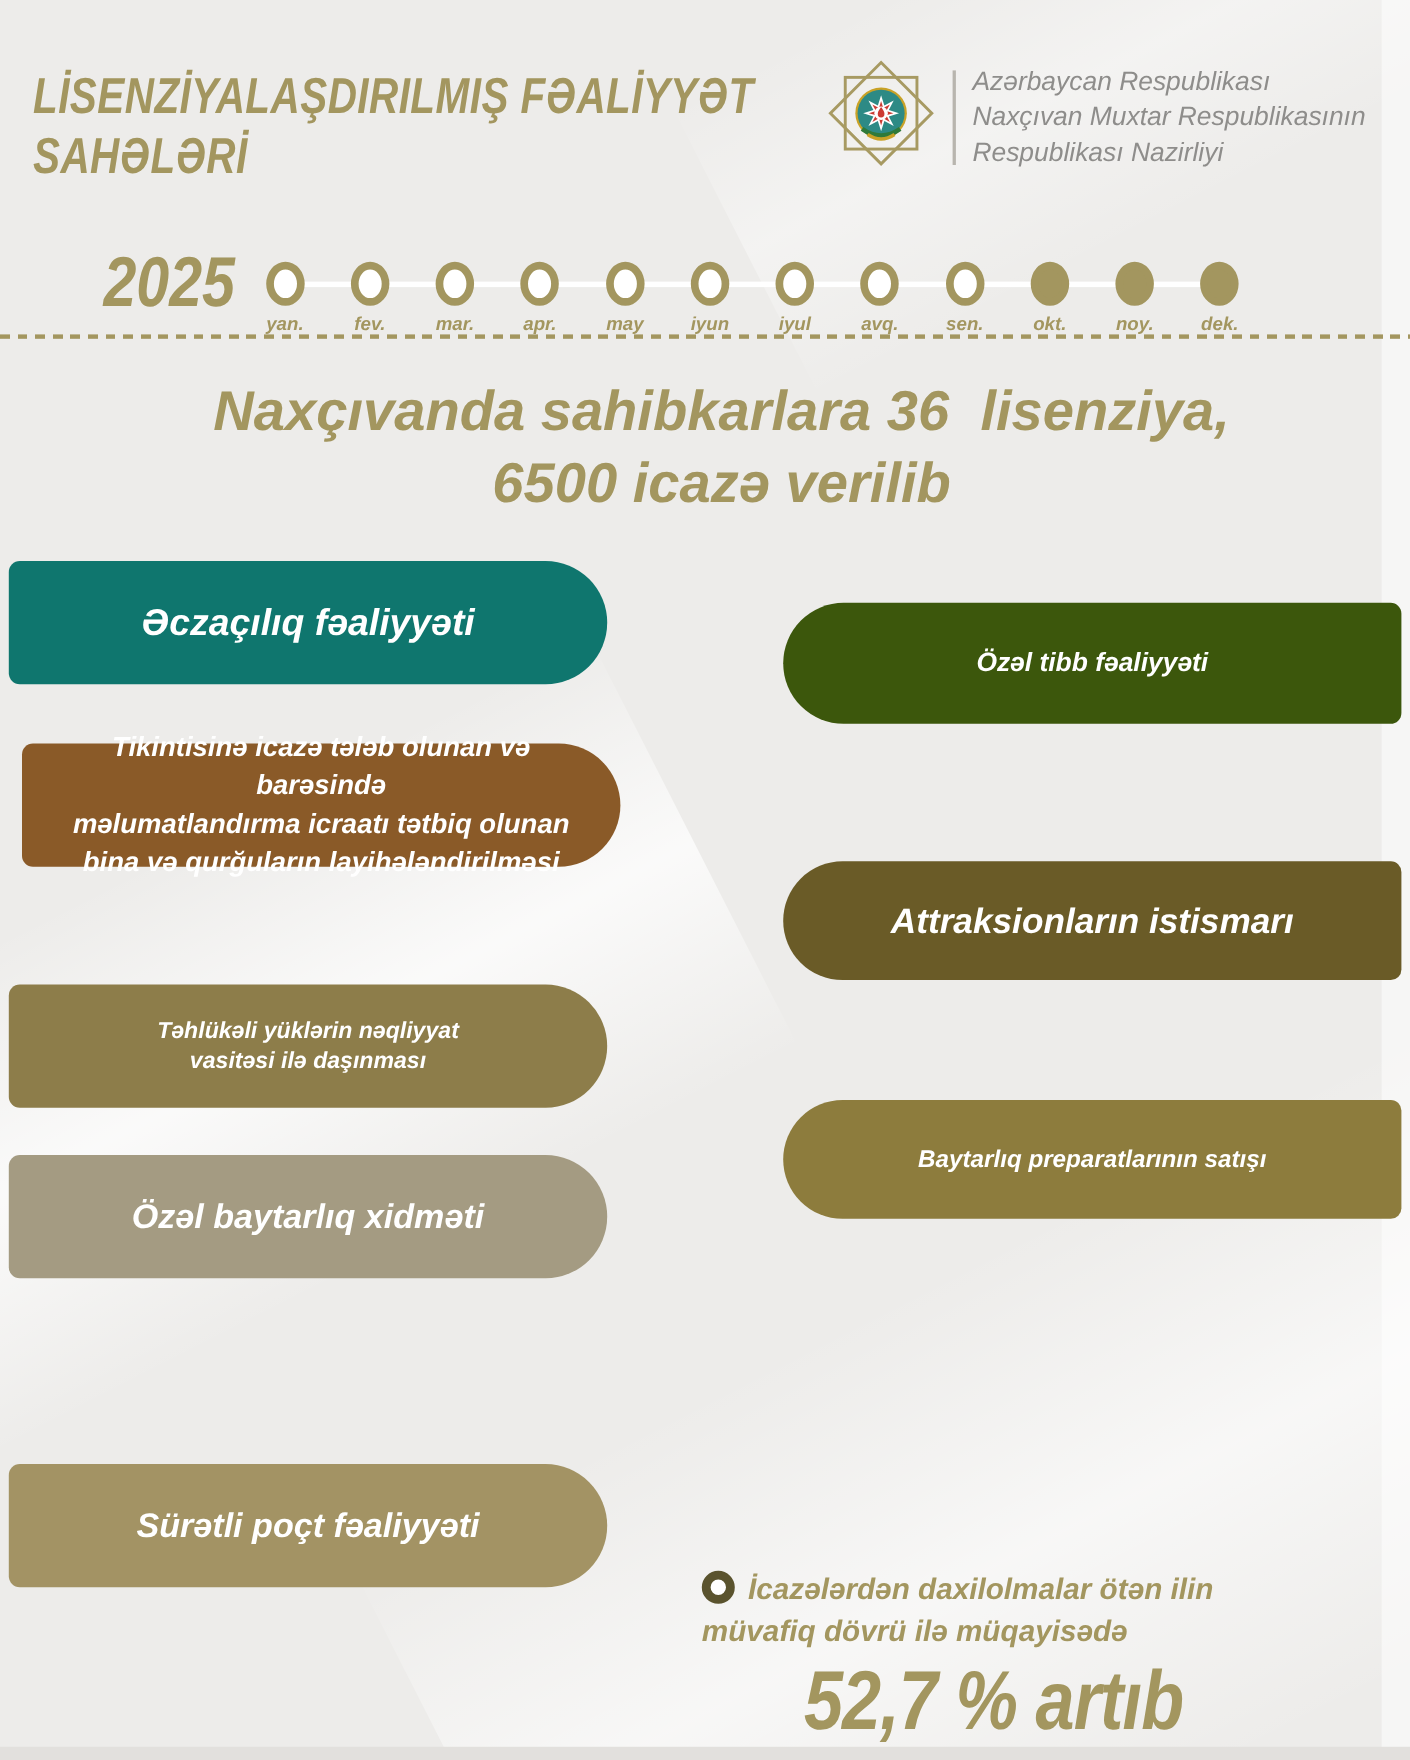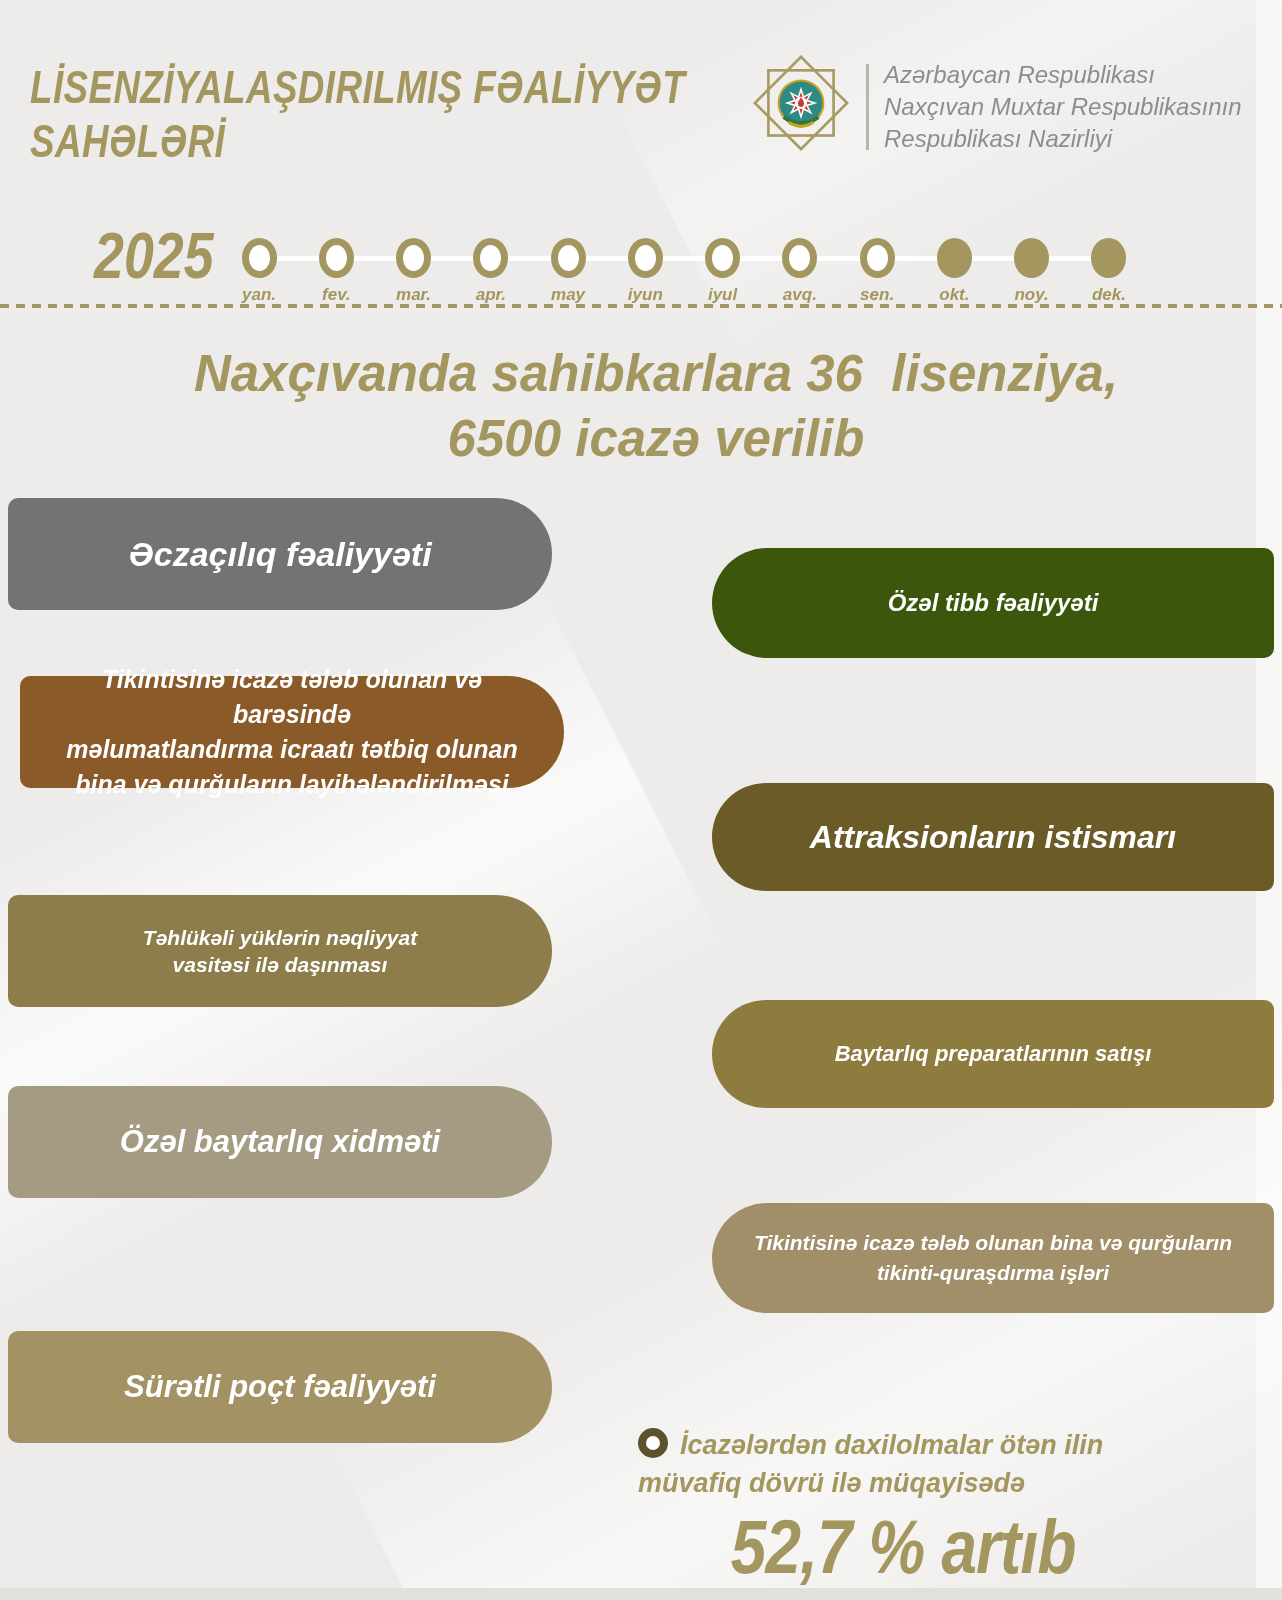--- a/index.html
+++ b/index.html
@@ -51,21 +51,21 @@
   .pill{
     position:absolute;display:flex;align-items:center;justify-content:center;
     color:#ffffff;font-weight:700;text-align:center;box-sizing:border-box;
     white-space:pre-line;padding:0 30px;
   }
   .pill.left{left:8px;width:544px;border-radius:10px 56px 56px 10px;}
   .pill.right{left:712px;width:562px;border-radius:56px 10px 10px 56px;}
   .pl1{top:498px;height:112px;font-size:34px;}
   .pl2{top:676px;height:112px;font-size:25px;line-height:1.4;margin-left:12px;}
   .pl3{top:895px;height:112px;font-size:21px;line-height:1.3;}
-  .pl4{top:1086px;height:112px;font-size:31px;}
+  .pl4{top:1050px;height:112px;font-size:31px;}
   .pl5{top:1331px;height:112px;font-size:31px;}
   .pr1{top:548px;height:110px;font-size:24px;}
   .pr2{top:783px;height:108px;font-size:32px;}
   .pr3{top:1000px;height:108px;font-size:22px;}
   .pr4{top:1203px;height:110px;font-size:21px;line-height:1.45;}
 
   
   .footnote{position:absolute;right:64px;top:1426px;width:580px;text-align:left;color:#a3965f;}
   .fn-line{font-size:27px;font-weight:700;line-height:1.42;}
   .bullet{display:inline-block;width:30px;height:30px;border:8px solid #5a532e;border-radius:50%;
@@ -160,34 +160,32 @@
         <span class="mlabel">dek.</span>
       </div>
   </div>
   <div class="dashes"></div>
 
   <div class="headline">
     <div class="h-line">Naxçıvanda sahibkarlara 36  lisenziya,</div>
     <div class="h-line">6500 icazə verilib</div>
   </div>
 
-  <div class="pill left pl1" style="background: #737373;">Əczaçılıq fəaliyyəti</div>
+  <div class="pill left pl1" style="background: #0f766e; margin-top: 12px;">Əczaçılıq fəaliyyəti</div>
   <div class="pill left pl2" style="background: rgb(138, 90, 40);">Tikintisinə icazə tələb olunan və barəsində
 məlumatlandırma icraatı tətbiq olunan
 bina və qurğuların layihələndirilməsi</div>
   <div class="pill left pl3" style="background: rgb(141, 125, 74);">Təhlükəli yüklərin nəqliyyat
 vasitəsi ilə daşınması</div>
   <div class="pill left pl4" style="background: rgb(164, 155, 130);">Özəl baytarlıq xidməti</div>
   <div class="pill left pl5" style="background: rgb(163, 147, 100);">Sürətli poçt fəaliyyəti</div>
 
   <div class="pill right pr1" style="background: rgb(60, 87, 12);">Özəl tibb fəaliyyəti</div>
   <div class="pill right pr2" style="background: rgb(106, 91, 39);">Attraksionların istismarı</div>
   <div class="pill right pr3" style="background: rgb(141, 124, 61);">Baytarlıq preparatlarının satışı</div>
-  <div class="pill right pr4" style="background: rgb(160, 143, 105);">Tikintisinə icazə tələb olunan bina və qurğuların
-tikinti-quraşdırma işləri</div>
 
   <div class="footnote">
     <div class="fn-line"><span class="bullet"></span><span>İcazələrdən daxilolmalar ötən ilin</span></div>
     <div class="fn-line">müvafiq dövrü ilə müqayisədə</div>
     <div class="fn-value">52,7 % artıb</div>
   </div>
 
   <div class="bottom-strip"></div>
 </div>
 

